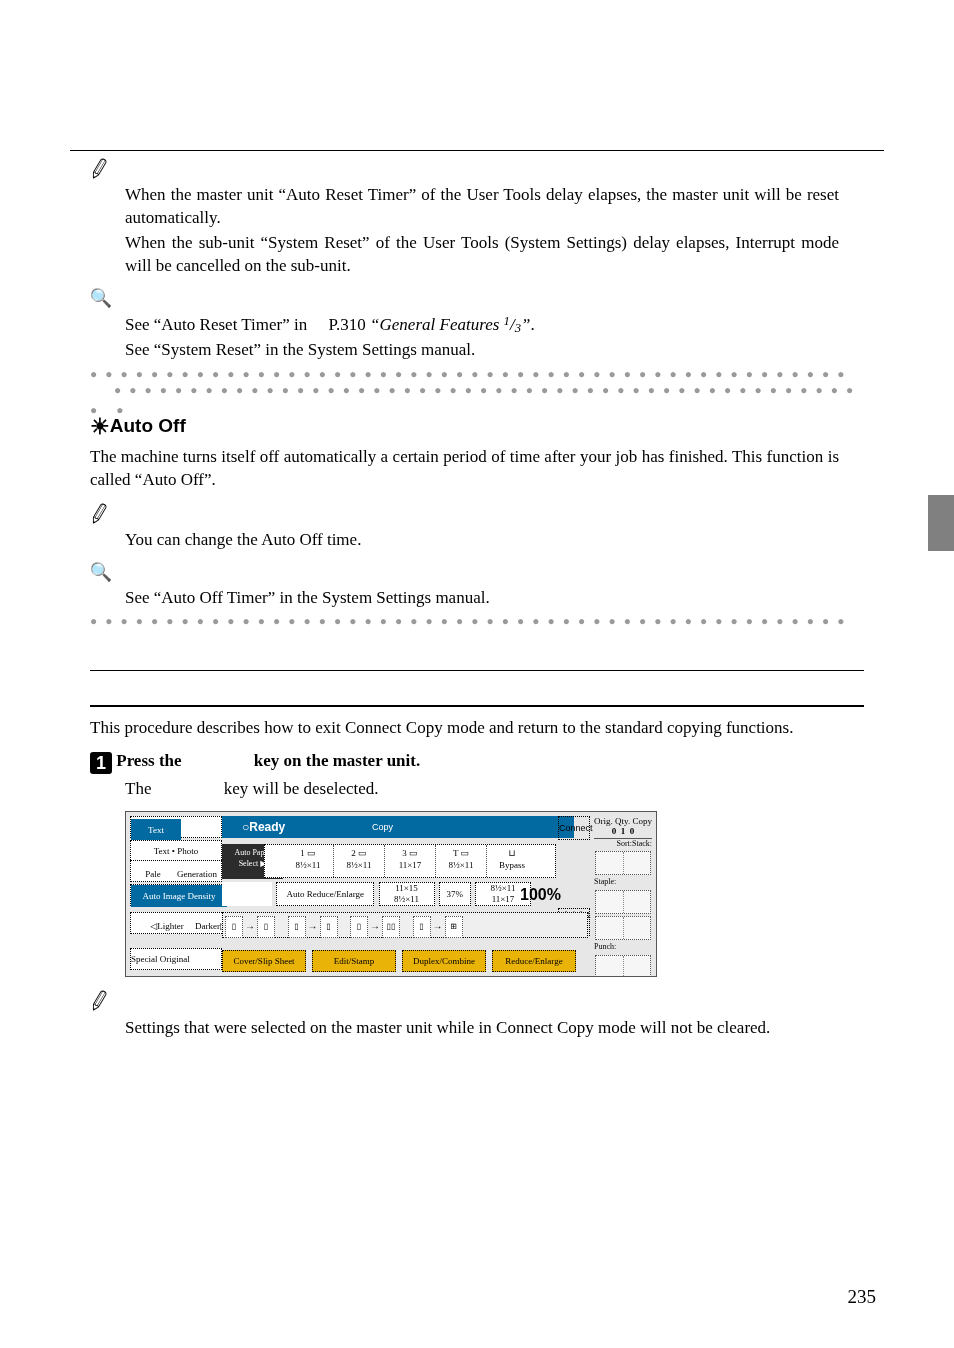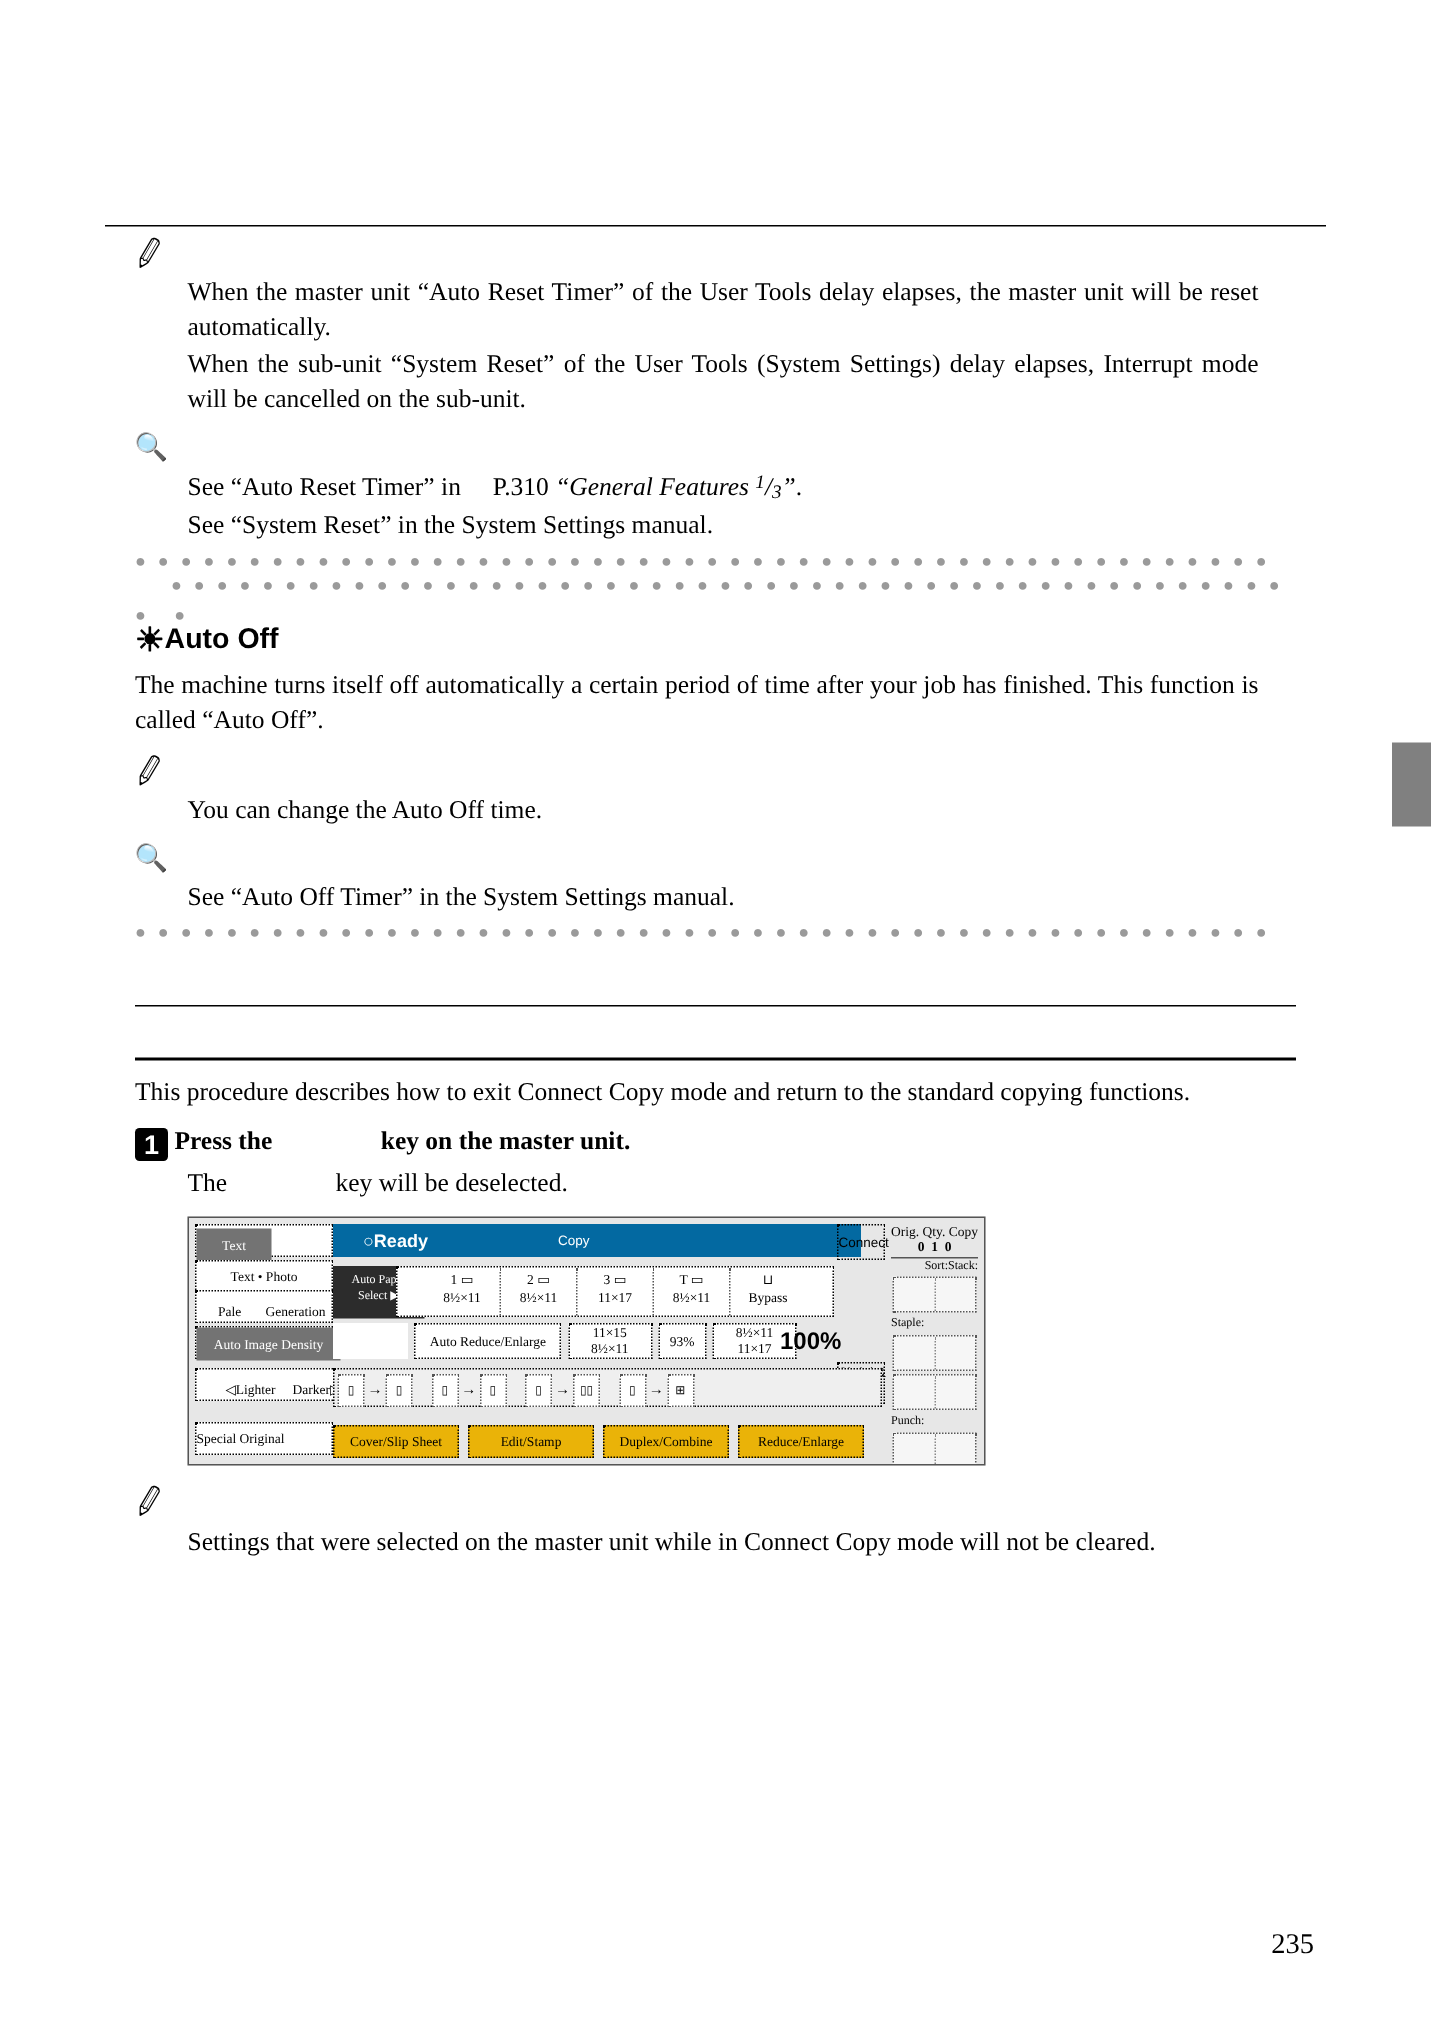--- a/index.html
+++ b/index.html
@@ -154,21 +154,21 @@
     background:#fff;
   }
   .fb-left-box span.half {
     display:inline-block;
     width:44px; text-align:center; font-size:9px; line-height:20px;
   }
   .fb-left-box span.full {
     display:block; text-align:center; font-size:9px; line-height:20px;
   }
   .fb-dark-tab {
-    display:inline-block; background:#737373; color:#fff; font-size:9px;
+    display:inline-block; background:#0369a1; color:#fff; font-size:9px;
     padding:1px 3px;
   }
   .fb-left-dark-stack {
     position:absolute; left:96px; top:32px; width:61px; height:32px;
     background:#2c2c2c; color:#fff; font-size:8px; text-align:center; line-height:11px; padding-top:3px;
   }
   .fb-paper-row {
     position:absolute; left:138px; top:32px; width:290px; height:32px;
     background:#fff; border:1px dotted #000; font-size:9px; text-align:center;
   }
@@ -326,21 +326,21 @@
     </div>
 
     <div class="fb-paper-row">
       <div class="cell">1 ▭<br><span>8½×11</span></div><div class="cell">2 ▭<br><span>8½×11</span></div><div class="cell">3 ▭<br><span>11×17</span></div><div class="cell">T ▭<br><span>8½×11</span></div><div class="cell" style="border-right:none;">⊔<br><span>Bypass</span></div>
     </div>
 
     <div class="fb-mid-row">
       <span class="seg fb-dark-tab" style="width:44px; line-height:22px; border:none;">Full Size</span>
       <span class="seg" style="width:96px; line-height:22px;">Auto Reduce/Enlarge</span>
       <span class="seg" style="width:54px;"><span>11×15</span><br><span>8½×11</span></span>
-      <span class="seg" style="width:30px; line-height:22px;">93%</span>
+      <span class="seg" style="width:30px; line-height:22px;">37%</span>
       <span class="seg" style="width:54px;"><span>8½×11</span><br><span>11×17</span></span>
     </div>
     <span class="fb-100">100%</span>
     <div class="fb-tiny" style="position:absolute; left:432px; top:96px; width:30px; height:26px; border:1px dotted #000; text-align:center; line-height:12px; white-space:pre-line;">Shrink&amp;
 Center</div>
 
     <div class="fb-line-row">
       <span class="mini">▯</span><span style="font-size:10px;">→</span><span class="mini">▯</span>
       &nbsp;<span class="mini">▯</span><span style="font-size:10px;">→</span><span class="mini">▯</span>
       &nbsp;<span class="mini">▯</span><span style="font-size:10px;">→</span><span class="mini">▯▯</span>

